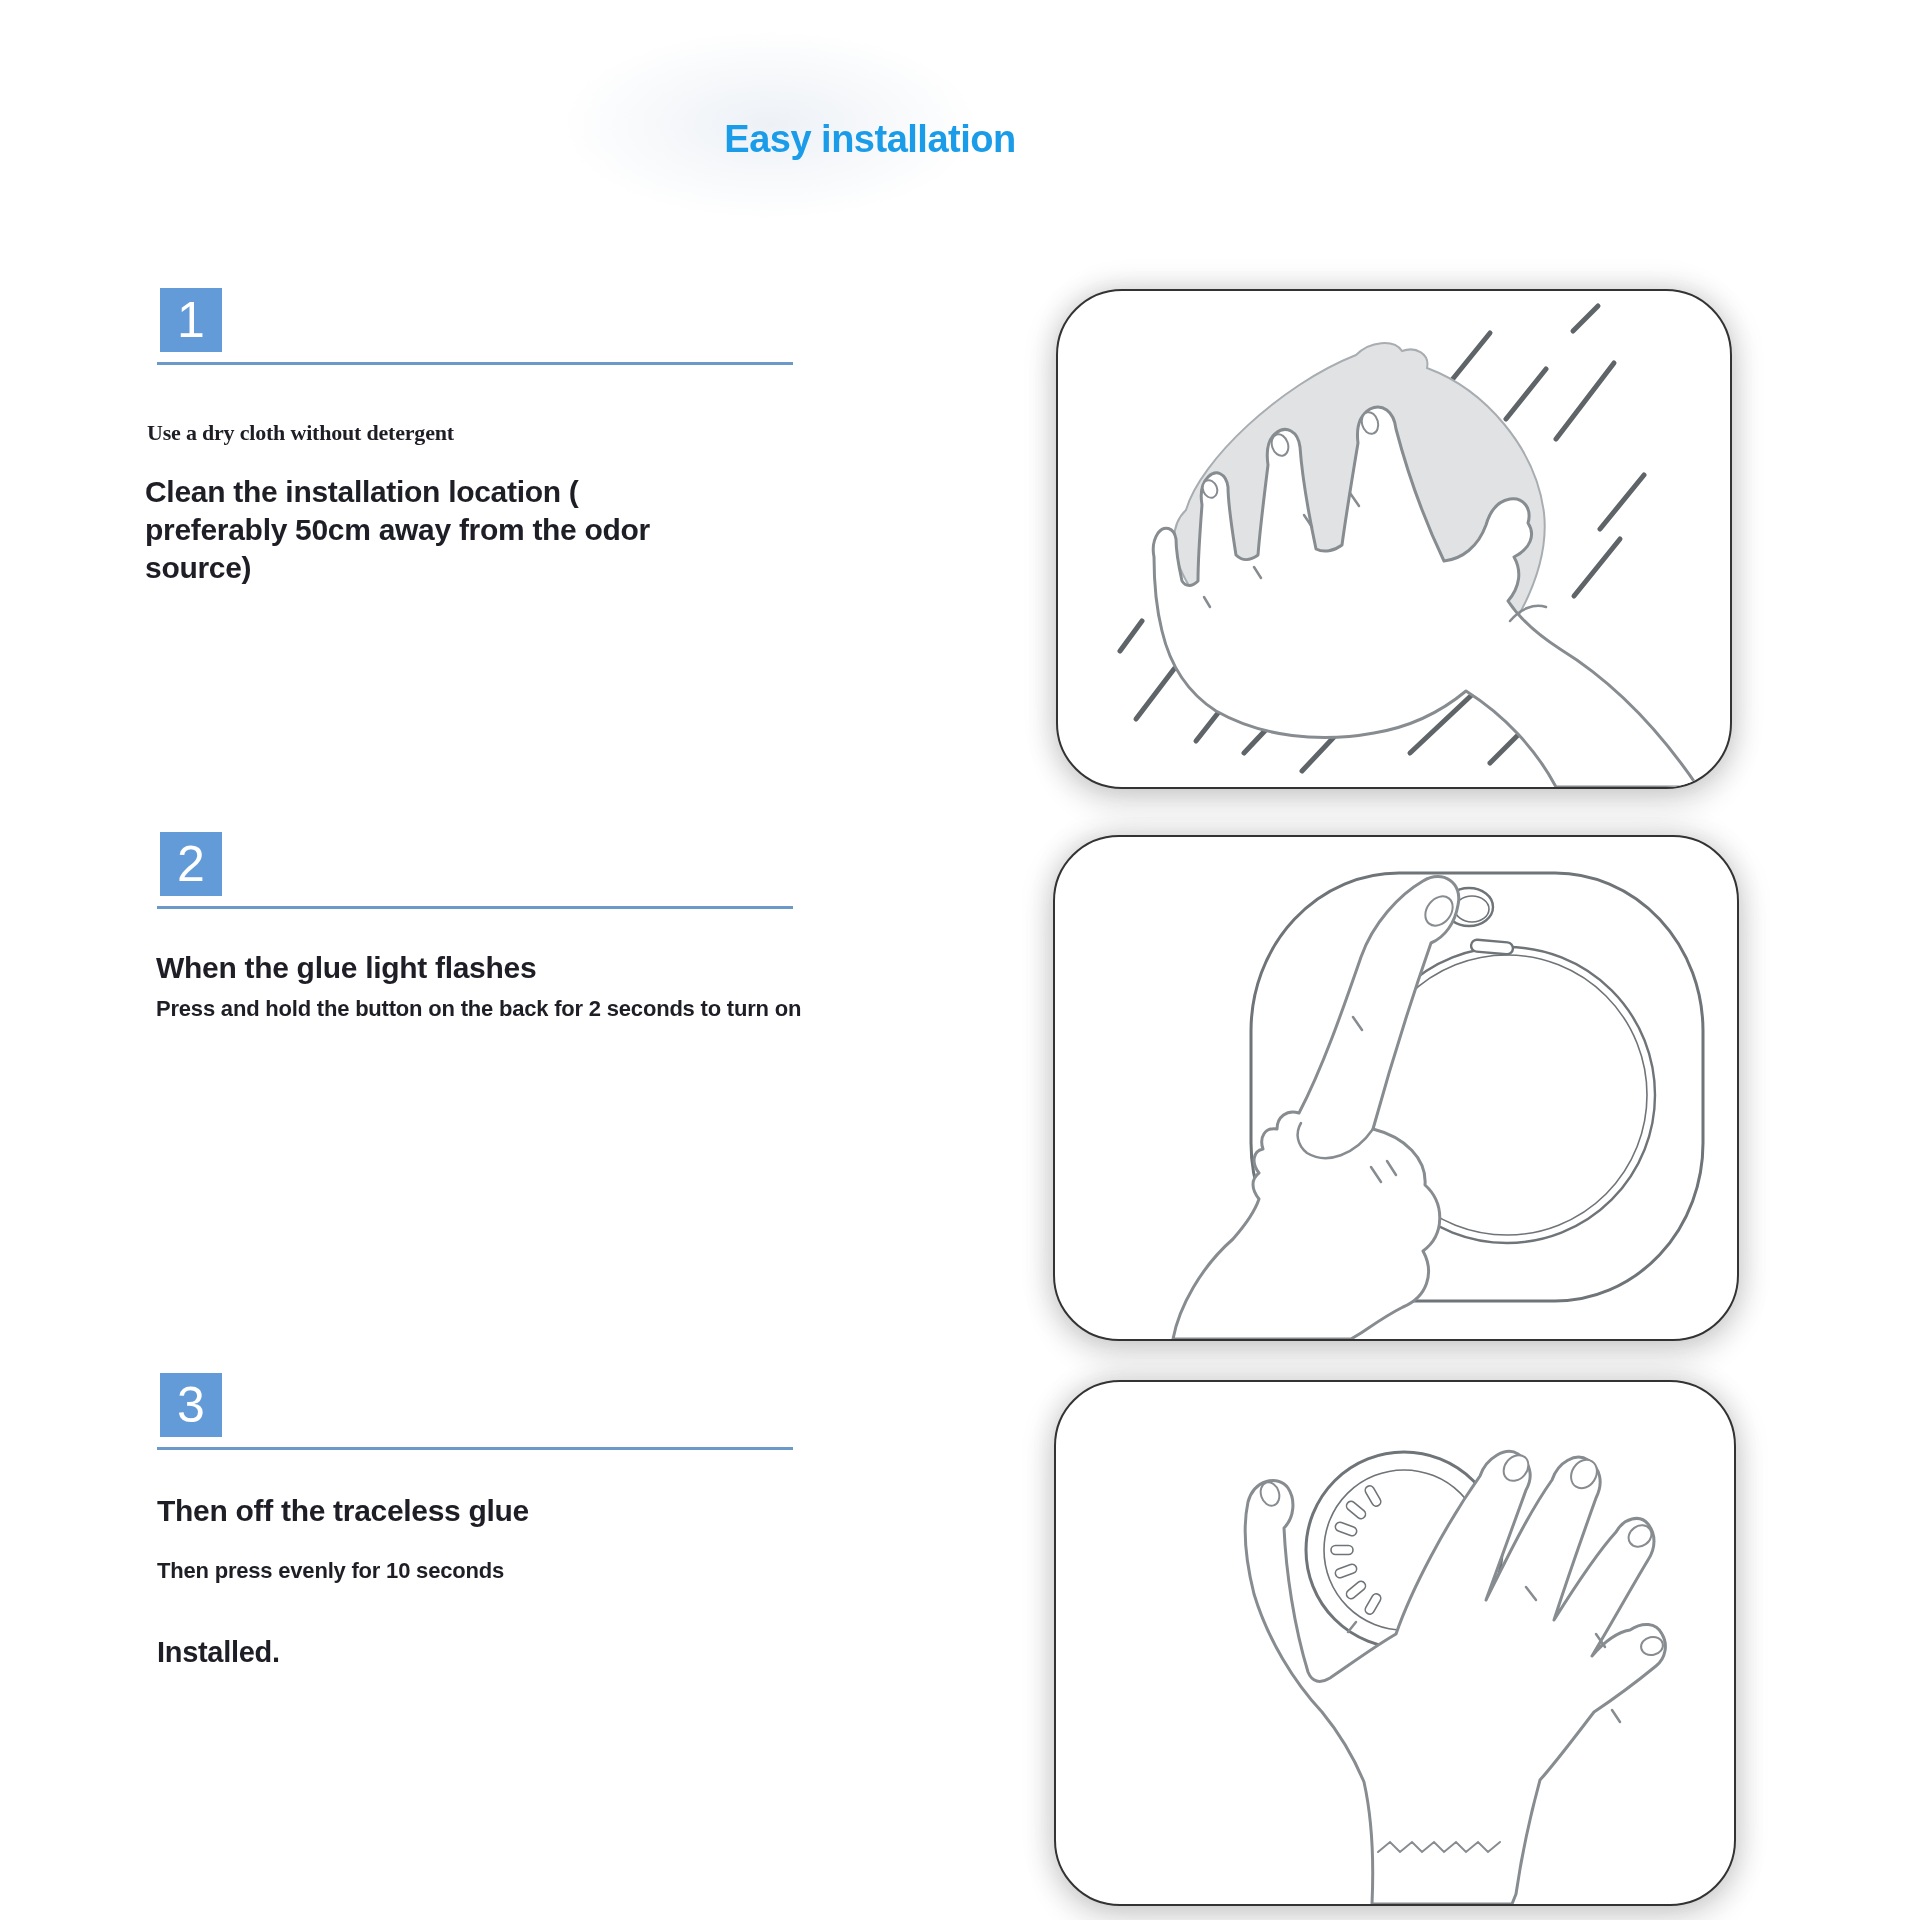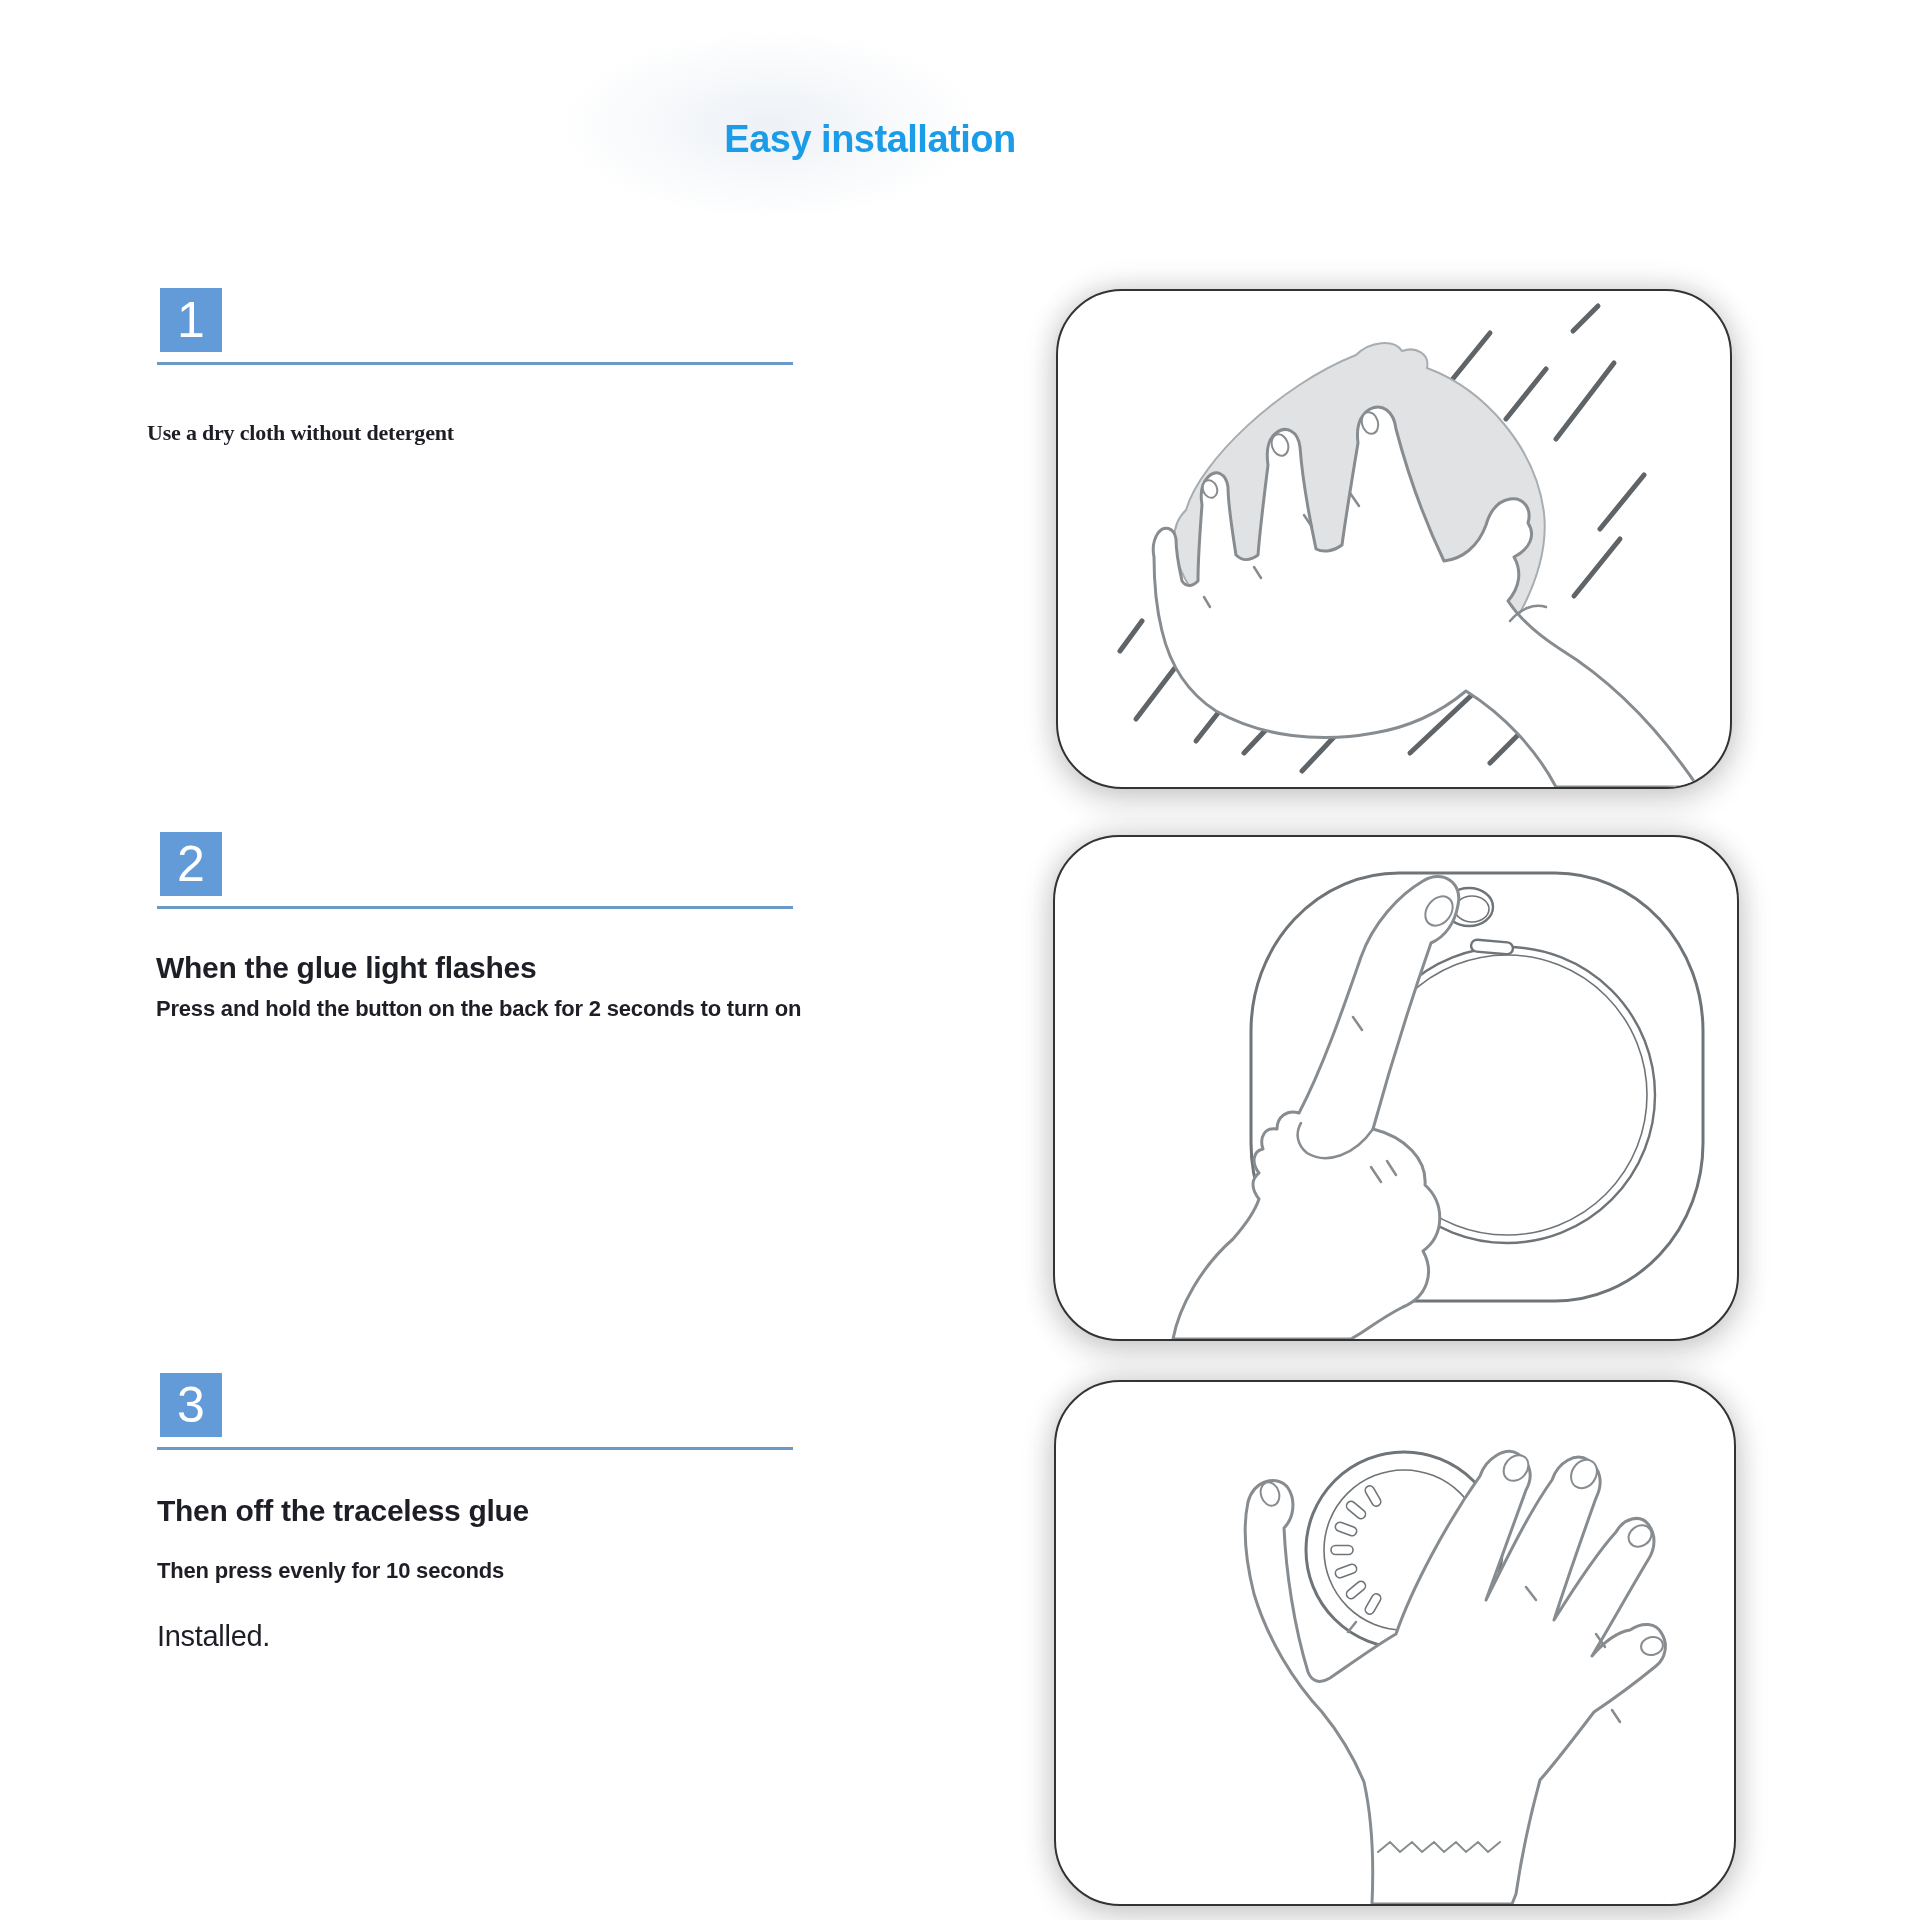--- a/index.html
+++ b/index.html
@@ -25,22 +25,23 @@
   }
   .sub{
     position:absolute;font-size:22px;font-weight:700;letter-spacing:-0.2px;
     white-space:pre-line;color:var(--text-dark,#1e1e26);
   }
   .heading{
     position:absolute;font-size:30px;line-height:38px;font-weight:700;letter-spacing:-0.3px;
     white-space:pre-line;color:var(--text-dark,#1e1e26);
   }
   .footer-text{
-    position:absolute;font-size:29px;font-weight:400;letter-spacing:-0.3px;
+    position:absolute;font-size:29px;font-weight:700;letter-spacing:-0.3px;
     color:var(--text-dark,#1e1e26);
+    margin-top:16px;
   }
   .card{
     position:absolute;background:#ffffff;border:2px solid var(--card-border,#333333);
     border-radius:66px;
     box-shadow:0 16px 30px rgba(0,0,0,.14),0 -10px 26px rgba(0,0,0,.07),
                14px 0 26px rgba(0,0,0,.05),-14px 0 26px rgba(0,0,0,.05);
   }
   .card svg{display:block;width:100%;height:100%;border-radius:64px;}
   .art-streak{stroke:var(--art-streak-gray,#5f6468);stroke-width:5;stroke-linecap:round;fill:none;}
   .art-cloth{fill:var(--cloth-fill,#e0e2e4);stroke:var(--cloth-outline,#a8adb1);stroke-width:2;}
@@ -55,20 +56,23 @@
 <body>
 
 <div class="page">
 
   <div class="title-blob"></div>
   <div class="page-title">Easy installation</div>
 
   <div class="badge" style="left:160px;top:288px;">1</div>
   <div class="divider" style="left:157px;top:362px;"></div>
   <div class="sub" style="left:147px;top:420px;font-family:Liberation Serif, serif;">Use a dry cloth without detergent</div>
+  <div class="heading" style="left:145px;top:473px;">Clean the installation location (
+preferably 50cm away from the odor
+source)</div>
 
   <div class="badge" style="left:160px;top:832px;">2</div>
   <div class="divider" style="left:157px;top:906px;"></div>
   <div class="heading" style="left:156px;top:949px;">When the glue light flashes</div>
   <div class="sub" style="left:156px;top:996px;">Press and hold the button on the back for 2 seconds to turn on</div>
 
   <div class="badge" style="left:160px;top:1373px;">3</div>
   <div class="divider" style="left:157px;top:1447px;"></div>
   <div class="heading" style="left:157px;top:1492px;">Then off the traceless glue</div>
   <div class="sub" style="left:157px;top:1558px;">Then press evenly for 10 seconds</div>

